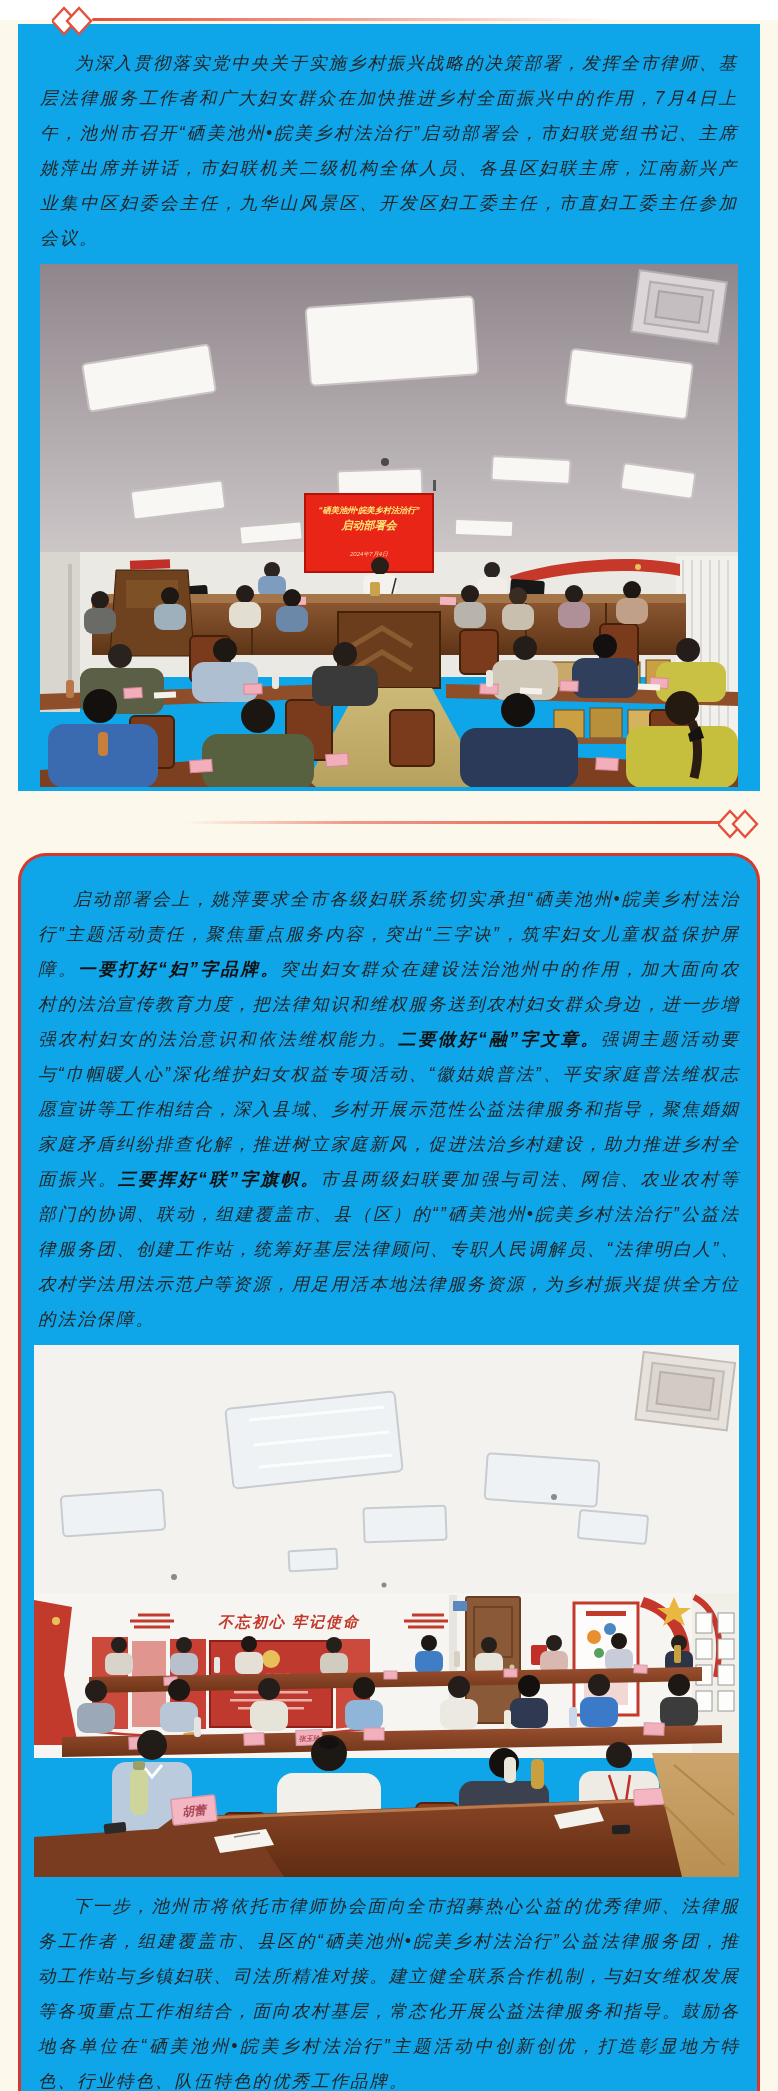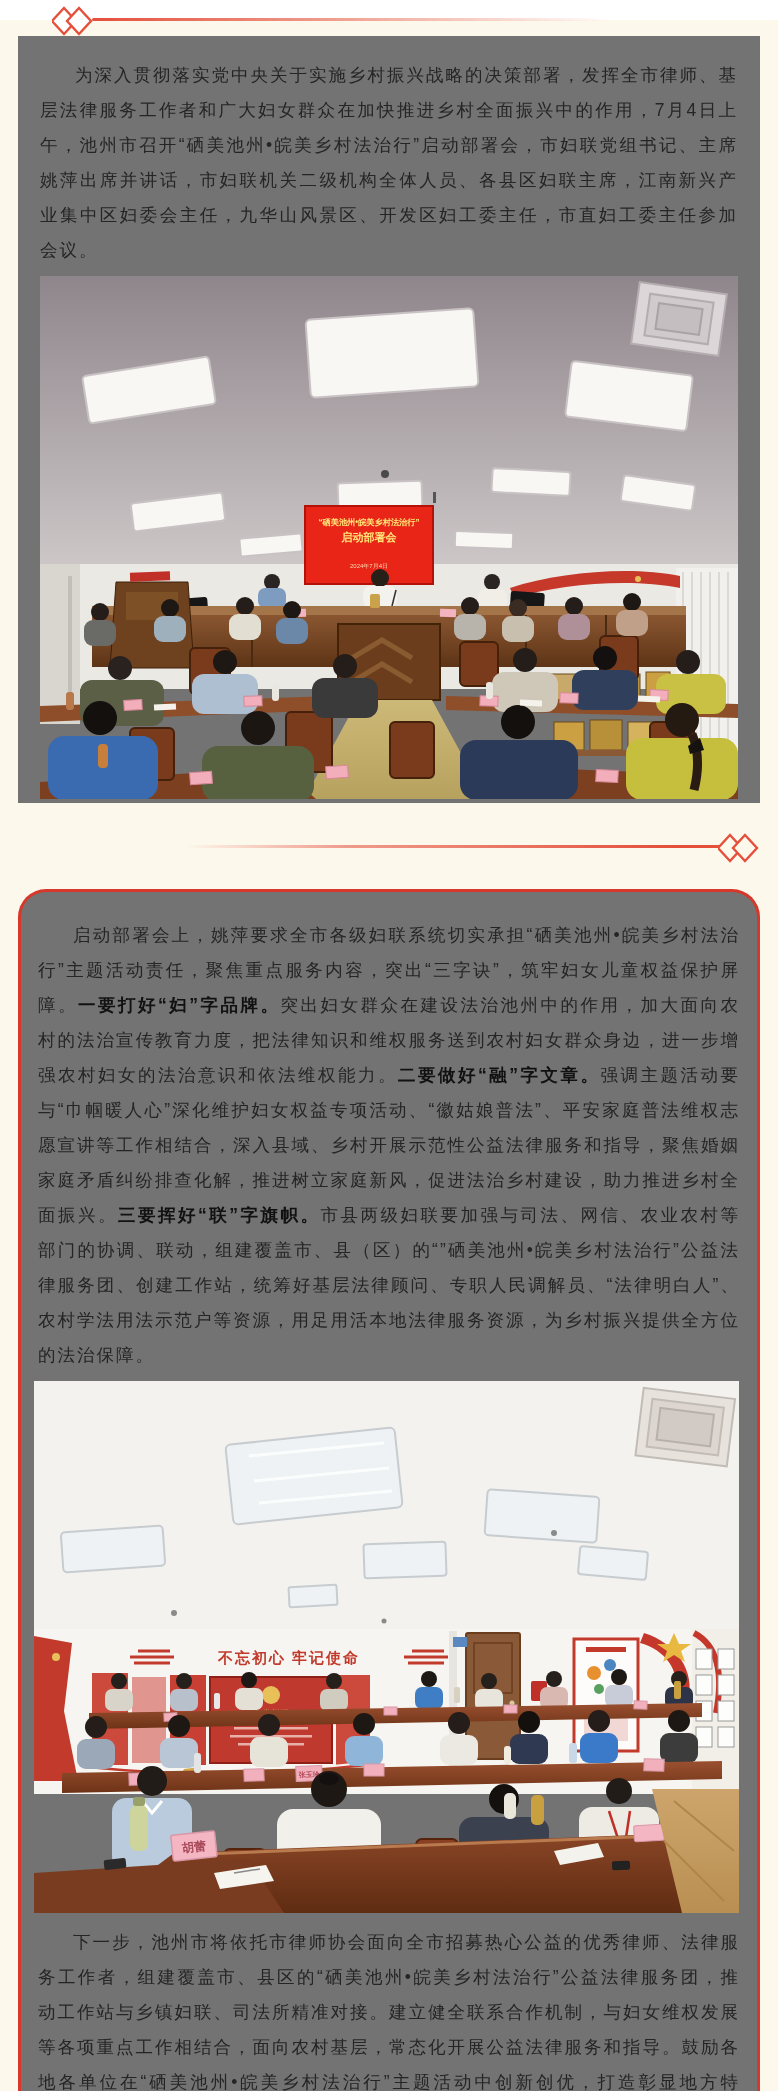--- a/index.html
+++ b/index.html
@@ -21,21 +21,21 @@
   }
   .divider-top .diamonds{position:absolute;left:52px;top:4px;}
   .divider-mid{height:54px;}
   .divider-mid .line{
     left:185px;top:26px;width:538px;
     background:linear-gradient(90deg,rgba(239,155,139,0) 0%,#ef9b8b 30%,#e4503c 90%);
   }
   .divider-mid .diamonds{position:absolute;left:718px;top:12px;}
 
   
-  .card{margin:16px 18px;background:#737373;}
+  .card{margin:4px 18px;background:#0ea5e9;font-style:italic;}
   .card-plain{padding:22px 22px 4px 22px;}
   .card-bordered{
     border:3px solid #d6392c;
     border-bottom:7px solid #c5301f;
     border-radius:28px;
     padding:26px 13px 40px 13px;
   }
   .para{
     margin:0 0 8px 0;
     font-size:17.5px;

